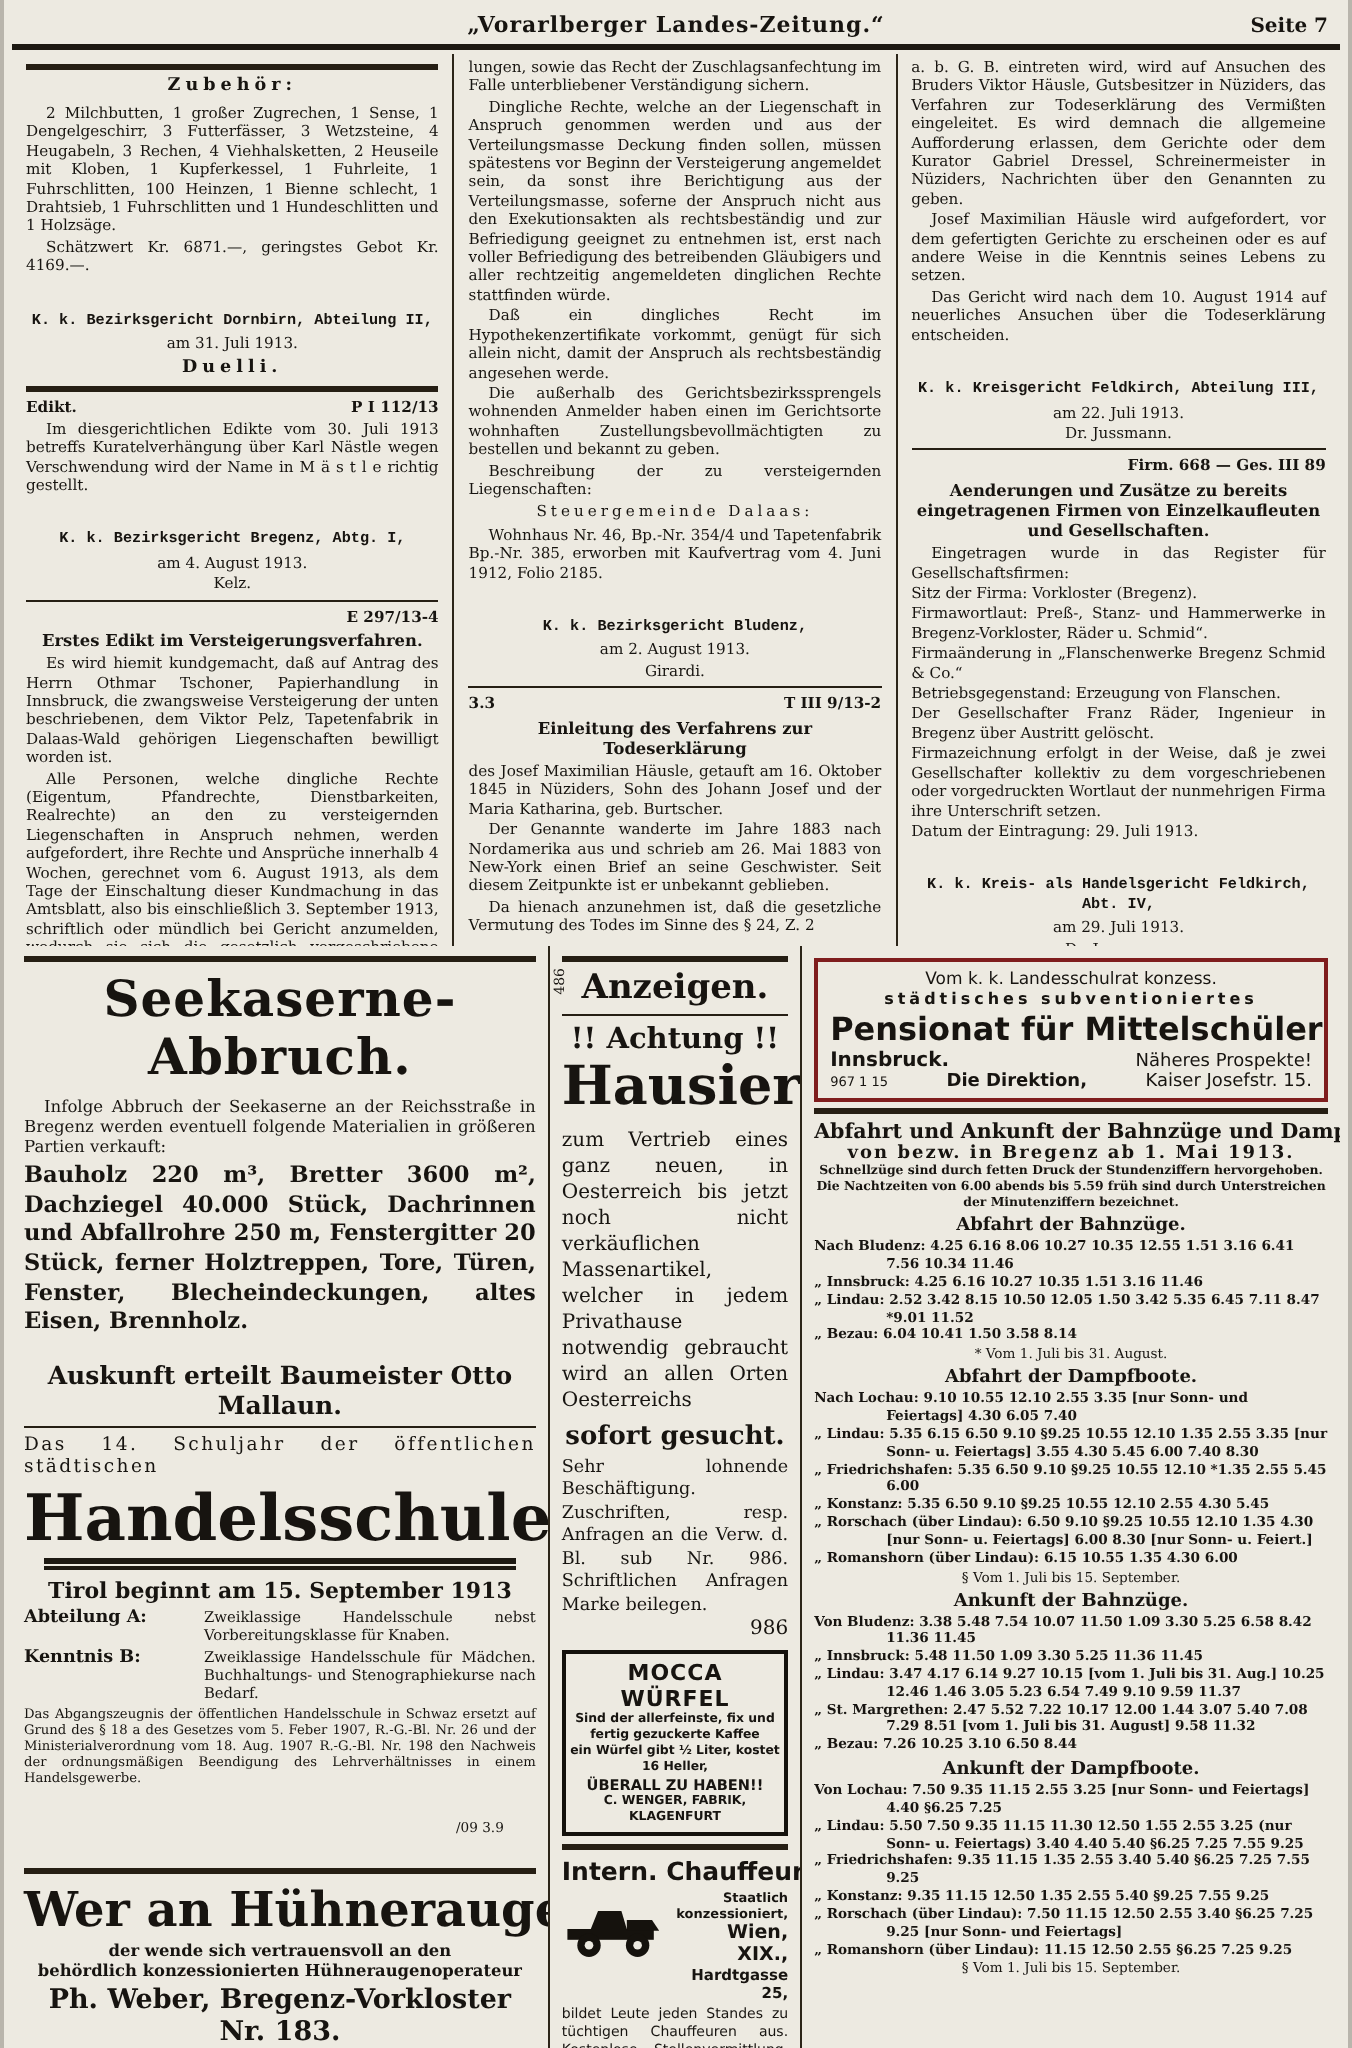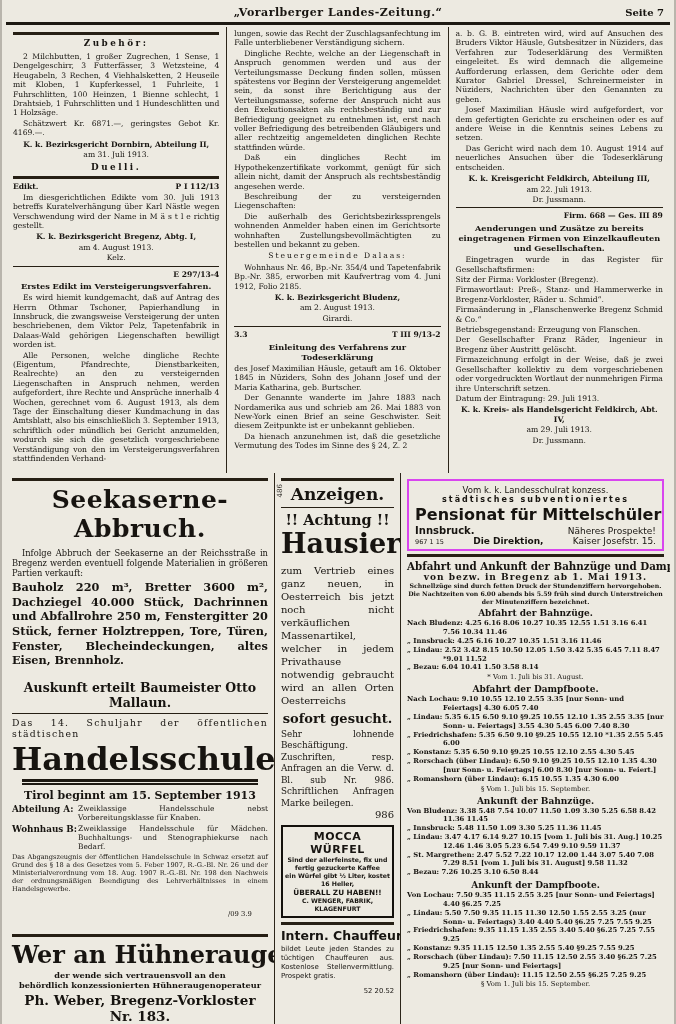--- a/index.html
+++ b/index.html
@@ -15,21 +15,21 @@
   .mast-rule { border-top:2px solid #1d1912; border-bottom:1px solid #1d1912; height:3px; margin:1px 4px 2px; }
 
   
   .top-section { display:flex; height:446px; overflow:hidden; padding:0 4px; }
   .col { width:33.33%; padding:2px 7px 0; border-right:1px solid #2c2519; font-size:7.6px; line-height:1.24; text-align:justify; overflow:hidden; }
   .col.last { border-right:none; }
   .blk { margin:0 0 1px; }
   .p  { text-indent:10px; }
   .hc { text-align:center; font-weight:bold; font-size:8.8px; letter-spacing:2.5px; margin:3px 0; }
   .hb { text-align:center; font-weight:bold; font-size:8.2px; margin:2px 0; }
-  .sig{ text-align:center; font-weight:bold; margin-top:2px; }
+  .sig{ text-align:center; font-weight:bold; margin-top:19px;font-family:Liberation Mono, monospace; }
   .c  { text-align:center; }
   .sp { text-align:center; letter-spacing:2px; margin:2px 0; }
   .ref{ text-align:right; font-weight:bold; }
   .duo{ display:flex; justify-content:space-between; font-weight:bold; }
   .hr { border-top:1px solid #261f14; margin:3px 0; }
   .hr2{ border-top:2px solid #261f14; border-bottom:1px solid #261f14; height:3px; margin:3px 0; }
 
   
   .bottom-section { display:flex; height:556px; overflow:hidden; padding:0 4px; }
   .ad-col { padding:2px 6px 0; overflow:hidden; }
@@ -39,21 +39,21 @@
 
   .seek-title { font-size:25px; font-weight:bold; text-align:center; margin:4px 0 5px; letter-spacing:.5px; }
   .seek-p  { font-size:8.3px; text-align:justify; text-indent:10px; margin:0 0 2px; }
   .seek-mat{ font-size:11.3px; font-weight:bold; line-height:1.3; text-align:justify; margin:0 0 2px; }
   .seek-contact { font-size:12.5px; font-weight:bold; text-align:center; margin:12px 0 2px; }
 
   .hs-intro { font-size:9.3px; letter-spacing:1.2px; text-align:justify; margin:2px 0 0; }
   .hs-title { font-size:32px; font-weight:bold; text-align:center; margin:1px 0 0; white-space:nowrap; }
   .double-rule { height:6px; border-top:3px solid #1d1912; border-bottom:2px solid #1d1912; margin:1px 10px 4px; }
   .hs-start { font-size:11px; font-weight:bold; text-align:center; margin:0 0 2px; }
-  .hs-row { display:flex; font-size:7.4px; line-height:1.25; margin:1px 0 0; text-align:justify; }
+  .hs-row { display:flex; font-size:7.4px; line-height:1.25; margin:1px 0 0; text-align:justify;gap:24px; }
   .hs-row .lab { font-weight:bold; font-size:8.8px; width:66px; flex:none; }
   .hs-fine { font-size:6.6px; text-align:justify; line-height:1.2; margin:3px 0 0; }
   .hs-ref { font-size:6.8px; text-align:right; margin:16px; }
 
   .ha-title { font-size:24px; font-weight:bold; text-align:center; margin:2px 0 1px; white-space:nowrap; }
   .ha-sub  { font-size:8.2px; font-weight:bold; text-align:center; margin:0; }
   .ha-name { font-size:13.5px; font-weight:bold; text-align:center; margin:2px 0; }
   .ha-p { font-size:8.4px; text-align:justify; text-indent:10px; margin:0 0 1px; }
 
   .anz-wrap { position:relative; }
@@ -74,21 +74,21 @@
   .chf-title { font-size:12.5px; font-weight:bold; text-align:center; font-family:"DejaVu Sans", sans-serif; margin:3px 0 2px; white-space:nowrap; }
   .chf-grid { display:flex; gap:3px; align-items:flex-start; }
   .car { width:54px; flex:none; margin-top:6px; }
   .chf-right { flex:1; font-family:"DejaVu Sans", sans-serif; text-align:right; }
   .chf-sub { font-size:6.5px; font-weight:bold; }
   .chf-city { font-size:9.5px; font-weight:bold; }
   .chf-street { font-size:7.5px; font-weight:bold; }
   .chf-body { font-size:7px; font-family:"DejaVu Sans", sans-serif; text-align:justify; line-height:1.25; margin:2px 0 0; }
   .chf-ref { font-size:6.8px; font-family:"DejaVu Sans", sans-serif; text-align:right; }
 
-  .pension { border:2px solid #d946ef; padding:4px 6px 3px; margin:4px 0 3px; text-align:center; font-family:"DejaVu Sans", sans-serif; }
+  .pension { border:2px solid #7f1d1d; padding:4px 6px 3px; margin:4px 0 3px; text-align:center; font-family:"DejaVu Sans", sans-serif; }
   .pn-l1 { font-size:8.5px; }
   .pn-l2 { font-size:8px; font-weight:bold; letter-spacing:2px; }
   .pn-title { font-size:16px; font-weight:bold; margin:1px 0; white-space:nowrap; }
   .pn-row { display:flex; justify-content:space-between; align-items:baseline; }
   .pn-city { font-size:10px; font-weight:bold; }
   .pn-prosp { font-size:9px;padding-left:28px; }
   .pn-ref { font-size:6.5px; }
   .pn-dir { font-size:9px; font-weight:bold; }
   .pn-addr { font-size:9px; }
 
@@ -133,22 +133,22 @@
         <div class="blk hr"></div>
         <div class="blk ref">E 297/13-4</div>
         <div class="blk hb">Erstes Edikt im Versteigerungsverfahren.</div>
         <div class="blk p">Es wird hiemit kundgemacht, daß auf Antrag des Herrn Othmar Tschoner, Papierhandlung in Innsbruck, die zwangsweise Versteigerung der unten beschriebenen, dem Viktor Pelz, Tapetenfabrik in Dalaas-Wald gehörigen Liegenschaften bewilligt worden ist.</div>
         <div class="blk p">Alle Personen, welche dingliche Rechte (Eigentum, Pfandrechte, Dienstbarkeiten, Realrechte) an den zu versteigernden Liegenschaften in Anspruch nehmen, werden aufgefordert, ihre Rechte und Ansprüche innerhalb 4 Wochen, gerechnet vom 6. August 1913, als dem Tage der Einschaltung dieser Kundmachung in das Amtsblatt, also bis einschließlich 3. September 1913, schriftlich oder mündlich bei Gericht anzumelden, wodurch sie sich die gesetzlich vorgeschriebene Verständigung von den im Versteigerungsverfahren stattfindenden Verhand-</div>
       </div>
     <div class="col">
         <div class="blk p0">lungen, sowie das Recht der Zuschlagsanfechtung im Falle unterbliebener Verständigung sichern.</div>
         <div class="blk p">Dingliche Rechte, welche an der Liegenschaft in Anspruch genommen werden und aus der Verteilungsmasse Deckung finden sollen, müssen spätestens vor Beginn der Versteigerung angemeldet sein, da sonst ihre Berichtigung aus der Verteilungsmasse, soferne der Anspruch nicht aus den Exekutionsakten als rechtsbeständig und zur Befriedigung geeignet zu entnehmen ist, erst nach voller Befriedigung des betreibenden Gläubigers und aller rechtzeitig angemeldeten dinglichen Rechte stattfinden würde.</div>
         <div class="blk p">Daß ein dingliches Recht im Hypothekenzertifikate vorkommt, genügt für sich allein nicht, damit der Anspruch als rechtsbeständig angesehen werde.</div>
+        <div class="blk p">Die außerhalb des Gerichtsbezirkssprengels wohnenden Anmelder haben einen im Gerichtsorte wohnhaften Zustellungsbevollmächtigten zu bestellen und bekannt zu geben.</div>
         <div class="blk p">Beschreibung der zu versteigernden Liegenschaften:</div>
-        <div class="blk p">Die außerhalb des Gerichtsbezirkssprengels wohnenden Anmelder haben einen im Gerichtsorte wohnhaften Zustellungsbevollmächtigten zu bestellen und bekannt zu geben.</div>
         <div class="blk sp">Steuergemeinde Dalaas:</div>
         <div class="blk p">Wohnhaus Nr. 46, Bp.-Nr. 354/4 und Tapetenfabrik Bp.-Nr. 385, erworben mit Kaufvertrag vom 4. Juni 1912, Folio 2185.</div>
         <div class="blk sig">K. k. Bezirksgericht Bludenz,</div>
         <div class="blk c">am 2. August 1913.</div>
         <div class="blk c">Girardi.</div>
         <div class="blk hr"></div>
         <div class="blk duo">
           <span>3.3</span>
           <span>T III 9/13-2</span>
         </div>
@@ -195,21 +195,21 @@
       <div>
         <p class="hs-intro">Das 14. Schuljahr der öffentlichen städtischen</p>
         <h2 class="hs-title">Handelsschule Schwaz</h2>
         <div class="double-rule"></div>
         <p class="hs-start">Tirol beginnt am 15. September 1913</p>
         <div class="hs-row">
           <span class="lab">Abteilung A:</span>
           <span>Zweiklassige Handelsschule nebst Vorbereitungsklasse für Knaben.</span>
         </div>
         <div class="hs-row">
-          <span class="lab">Wohnhaus B:</span>
+          <span class="lab">Kenntnis B:</span>
           <span>Zweiklassige Handelsschule für Mädchen. Buchhaltungs- und Stenographiekurse nach Bedarf.</span>
         </div>
         <p class="hs-fine">Das Abgangszeugnis der öffentlichen Handelsschule in Schwaz ersetzt auf Grund des § 18 a des Gesetzes vom 5. Feber 1907, R.-G.-Bl. Nr. 26 und der Ministerialverordnung vom 18. Aug. 1907 R.-G.-Bl. Nr. 198 den Nachweis der ordnungsmäßigen Beendigung des Lehrverhältnisses in einem Handelsgewerbe.</p>
         <p class="hs-ref">/09 3.9</p>
       </div>
       <div class="hr2"></div>
       <div>
         <h2 class="ha-title">Wer an Hühneraugen leidet</h2>
         <p class="ha-sub">der wende sich vertrauensvoll an den</p>
         <p class="ha-sub">behördlich konzessionierten Hühneraugenoperateur</p>
@@ -238,20 +238,36 @@
       <div class="mocca">
         <div class="l0">MOCCA WÜRFEL</div>
         <div class="l">Sind der allerfeinste, fix und fertig gezuckerte Kaffee</div>
         <div class="l">ein Würfel gibt ½ Liter, kostet 16 Heller,</div>
         <div class="l3">ÜBERALL ZU HABEN!!</div>
         <div class="l">C. WENGER, FABRIK, KLAGENFURT</div>
       </div>
       <div class="hr2"></div>
       <div>
         <h2 class="chf-title">Intern. Chauffeur-Schule</h2>
+        <div class="chf-grid">
+          <svg class="car" viewBox="0 0 60 32">
+            <rect x="3" y="15" width="48" height="6" fill="#15120d"></rect>
+            <path d="M16 15 L20 5 L33 5 L36 15 Z" fill="#15120d"></path>
+            <path d="M36 10 L50 10 L54 16 L36 16 Z" fill="#15120d"></path>
+            <circle cx="15" cy="24" r="6.5" fill="#15120d"></circle>
+            <circle cx="42" cy="24" r="6.5" fill="#15120d"></circle>
+            <circle cx="15" cy="24" r="2.4" fill="#edeae1"></circle>
+            <circle cx="42" cy="24" r="2.4" fill="#edeae1"></circle>
+          </svg>
+          <div class="chf-right">
+            <div class="chf-sub">Staatlich konzessioniert,</div>
+            <div class="chf-city">Wien, XIX.,</div>
+            <div class="chf-street">Hardtgasse 25,</div>
+          </div>
+        </div>
         <p class="chf-body">bildet Leute jeden Standes zu tüchtigen Chauffeuren aus. Kostenlose Stellenvermittlung. Prospekt gratis.</p>
         <p class="chf-ref">52 20.52</p>
       </div>
     </div>
 
     <div class="ad-col right">
       <div class="pension">
         <div class="pn-l1">Vom k. k. Landesschulrat konzess.</div>
         <div class="pn-l2">städtisches subventioniertes</div>
         <div class="pn-title">Pensionat für Mittelschüler</div>

